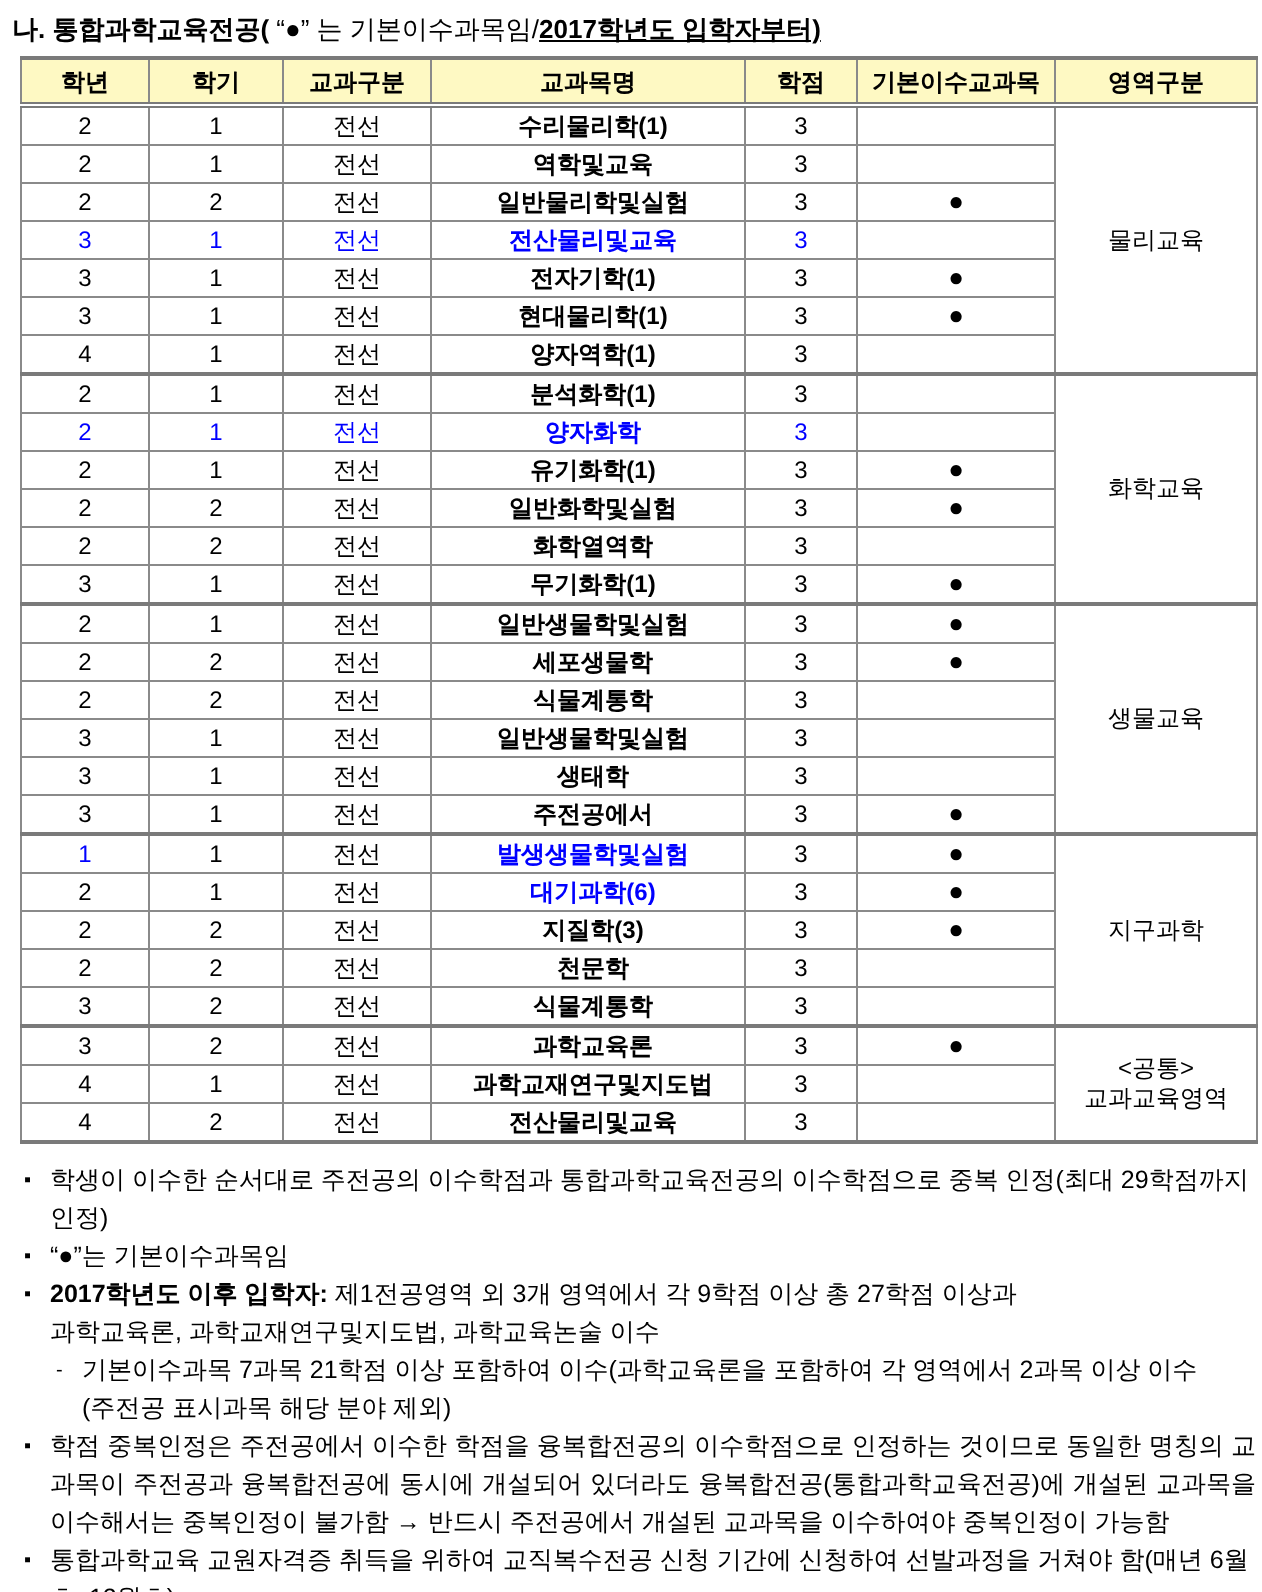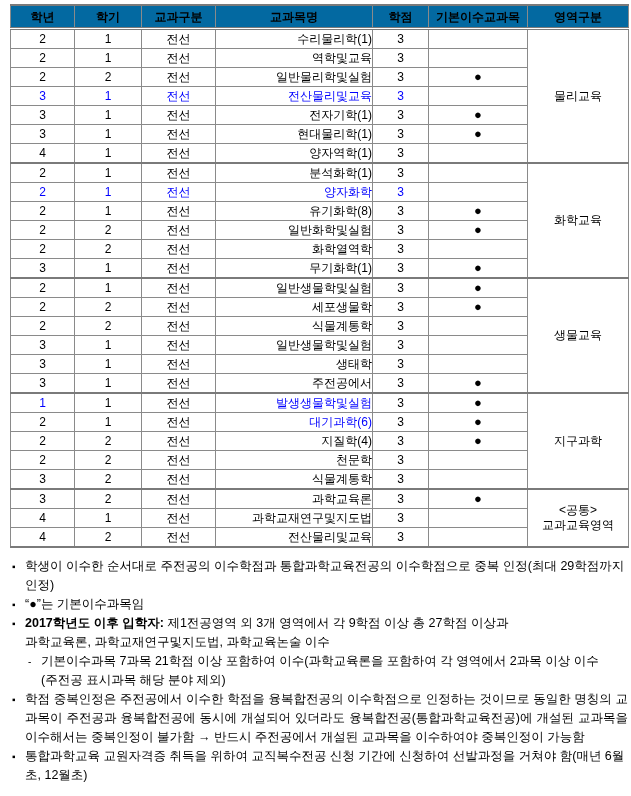--- a/index.html
+++ b/index.html
@@ -20,52 +20,55 @@
     border-collapse:collapse; table-layout:fixed;
     width:618px; margin-left:6px;
   }
   .course-table th, .course-table td {
     border:1px solid #8a8a8a;
     font-size:12px; line-height:14px;
     text-align:center; vertical-align:middle;
     padding:0; height:18px; overflow:hidden; white-space:nowrap;
   }
   .course-table thead th {
-    background:#0369a1; font-weight:bold; height:21px;
+    background:#fef9c3; font-weight:bold; height:21px;
     border-top:2px solid #7a7a7a;
     border-bottom:3px double #7a7a7a;
   }
   .course-table { border-left:1px solid #8a8a8a; border-right:1px solid #8a8a8a; border-bottom:2px solid #7a7a7a; }
   col.c-grade  { width:64px; }
   col.c-sem    { width:67px; }
   col.c-cat    { width:74px; }
   col.c-course { width:157px; }
   col.c-credit { width:56px; }
   col.c-basic  { width:99px; }
   col.c-area   { width:101px; }
-  td.c-course { text-align:right; padding-left:5px; }
+  td.c-course { text-align:center; padding-left:5px;font-weight:bold; }
   td.blue { color:#0000ff; }
   td.c-basic { font-size:13px; }
   td.c-area { font-size:12px; line-height:15px; }
   tr.group-start td { border-top:2px solid #7a7a7a; }
 
   
   .footnotes { margin:9px 0 0 8px; width:616px; font-size:12.5px; line-height:19px; }
   .fn { display:flex; align-items:flex-start; }
   .fn .bullet { flex:none; width:13px; font-size:10px; line-height:19px; }
   .fn.sub { padding-left:16px; }
   .fn .content { flex:1; }
   .fn.justify .content { text-align:justify; }
   .fn .bold-prefix { font-weight:bold; }
 </style>
 </head>
 <body>
 
 <div class="page">
 
+  <div class="title">
+    <span class="t-bold">나. 통합과학교육전공( </span><span>“●” 는 기본이수과목임/</span><span class="t-bold t-underline">2017학년도 입학자부터)</span>
+  </div>
 
   <table class="course-table">
     <colgroup>
       <col class="c-grade">
         <col class="c-sem">
         <col class="c-cat">
         <col class="c-course">
         <col class="c-credit">
         <col class="c-basic">
         <col class="c-area">
@@ -153,21 +156,21 @@
           <td class="c-sem blue">1</td>
           <td class="c-cat blue">전선</td>
           <td class="c-course blue">양자화학</td>
           <td class="c-credit blue">3</td>
           <td class="c-basic"></td>
         </tr>
         <tr>
           <td class="c-grade">2</td>
           <td class="c-sem">1</td>
           <td class="c-cat">전선</td>
-          <td class="c-course">유기화학(8)</td>
+          <td class="c-course">유기화학(1)</td>
           <td class="c-credit">3</td>
           <td class="c-basic">●</td>
         </tr>
         <tr>
           <td class="c-grade">2</td>
           <td class="c-sem">2</td>
           <td class="c-cat">전선</td>
           <td class="c-course">일반화학및실험</td>
           <td class="c-credit">3</td>
           <td class="c-basic">●</td>
@@ -251,21 +254,21 @@
           <td class="c-sem">1</td>
           <td class="c-cat">전선</td>
           <td class="c-course blue">대기과학(6)</td>
           <td class="c-credit">3</td>
           <td class="c-basic">●</td>
         </tr>
         <tr>
           <td class="c-grade">2</td>
           <td class="c-sem">2</td>
           <td class="c-cat">전선</td>
-          <td class="c-course">지질학(4)</td>
+          <td class="c-course">지질학(3)</td>
           <td class="c-credit">3</td>
           <td class="c-basic">●</td>
         </tr>
         <tr>
           <td class="c-grade">2</td>
           <td class="c-sem">2</td>
           <td class="c-cat">전선</td>
           <td class="c-course">천문학</td>
           <td class="c-credit">3</td>
           <td class="c-basic"></td>

